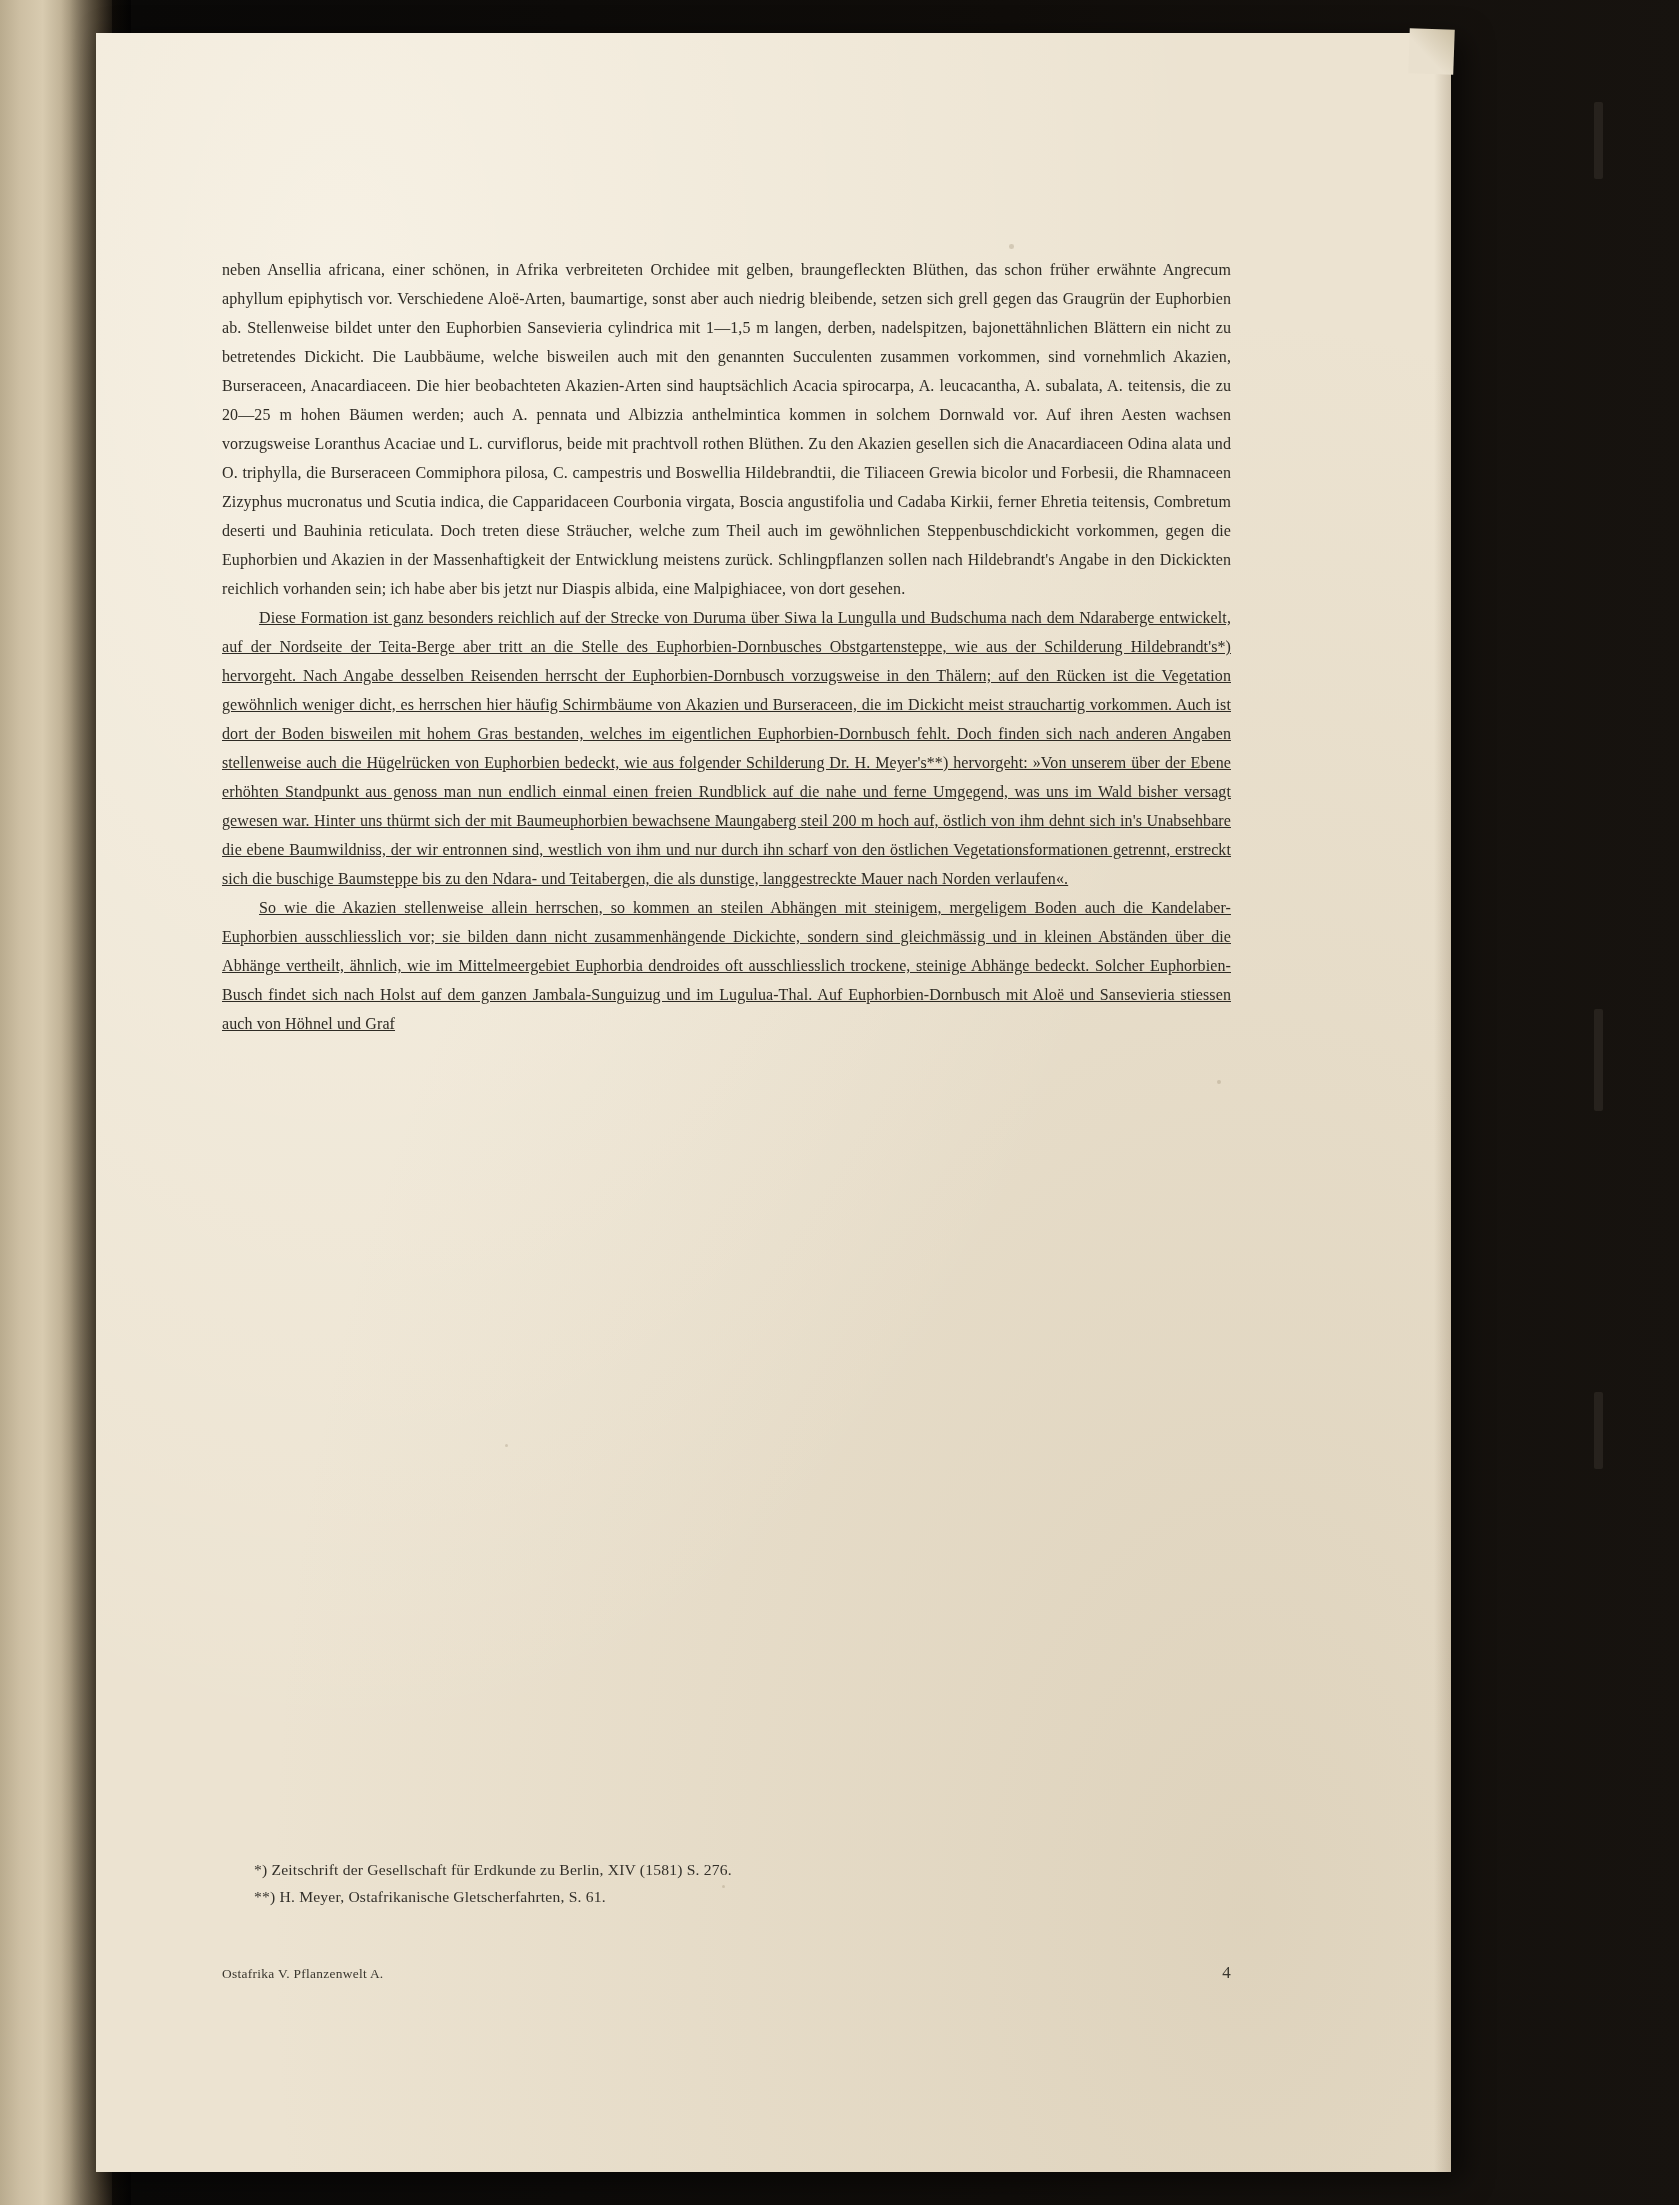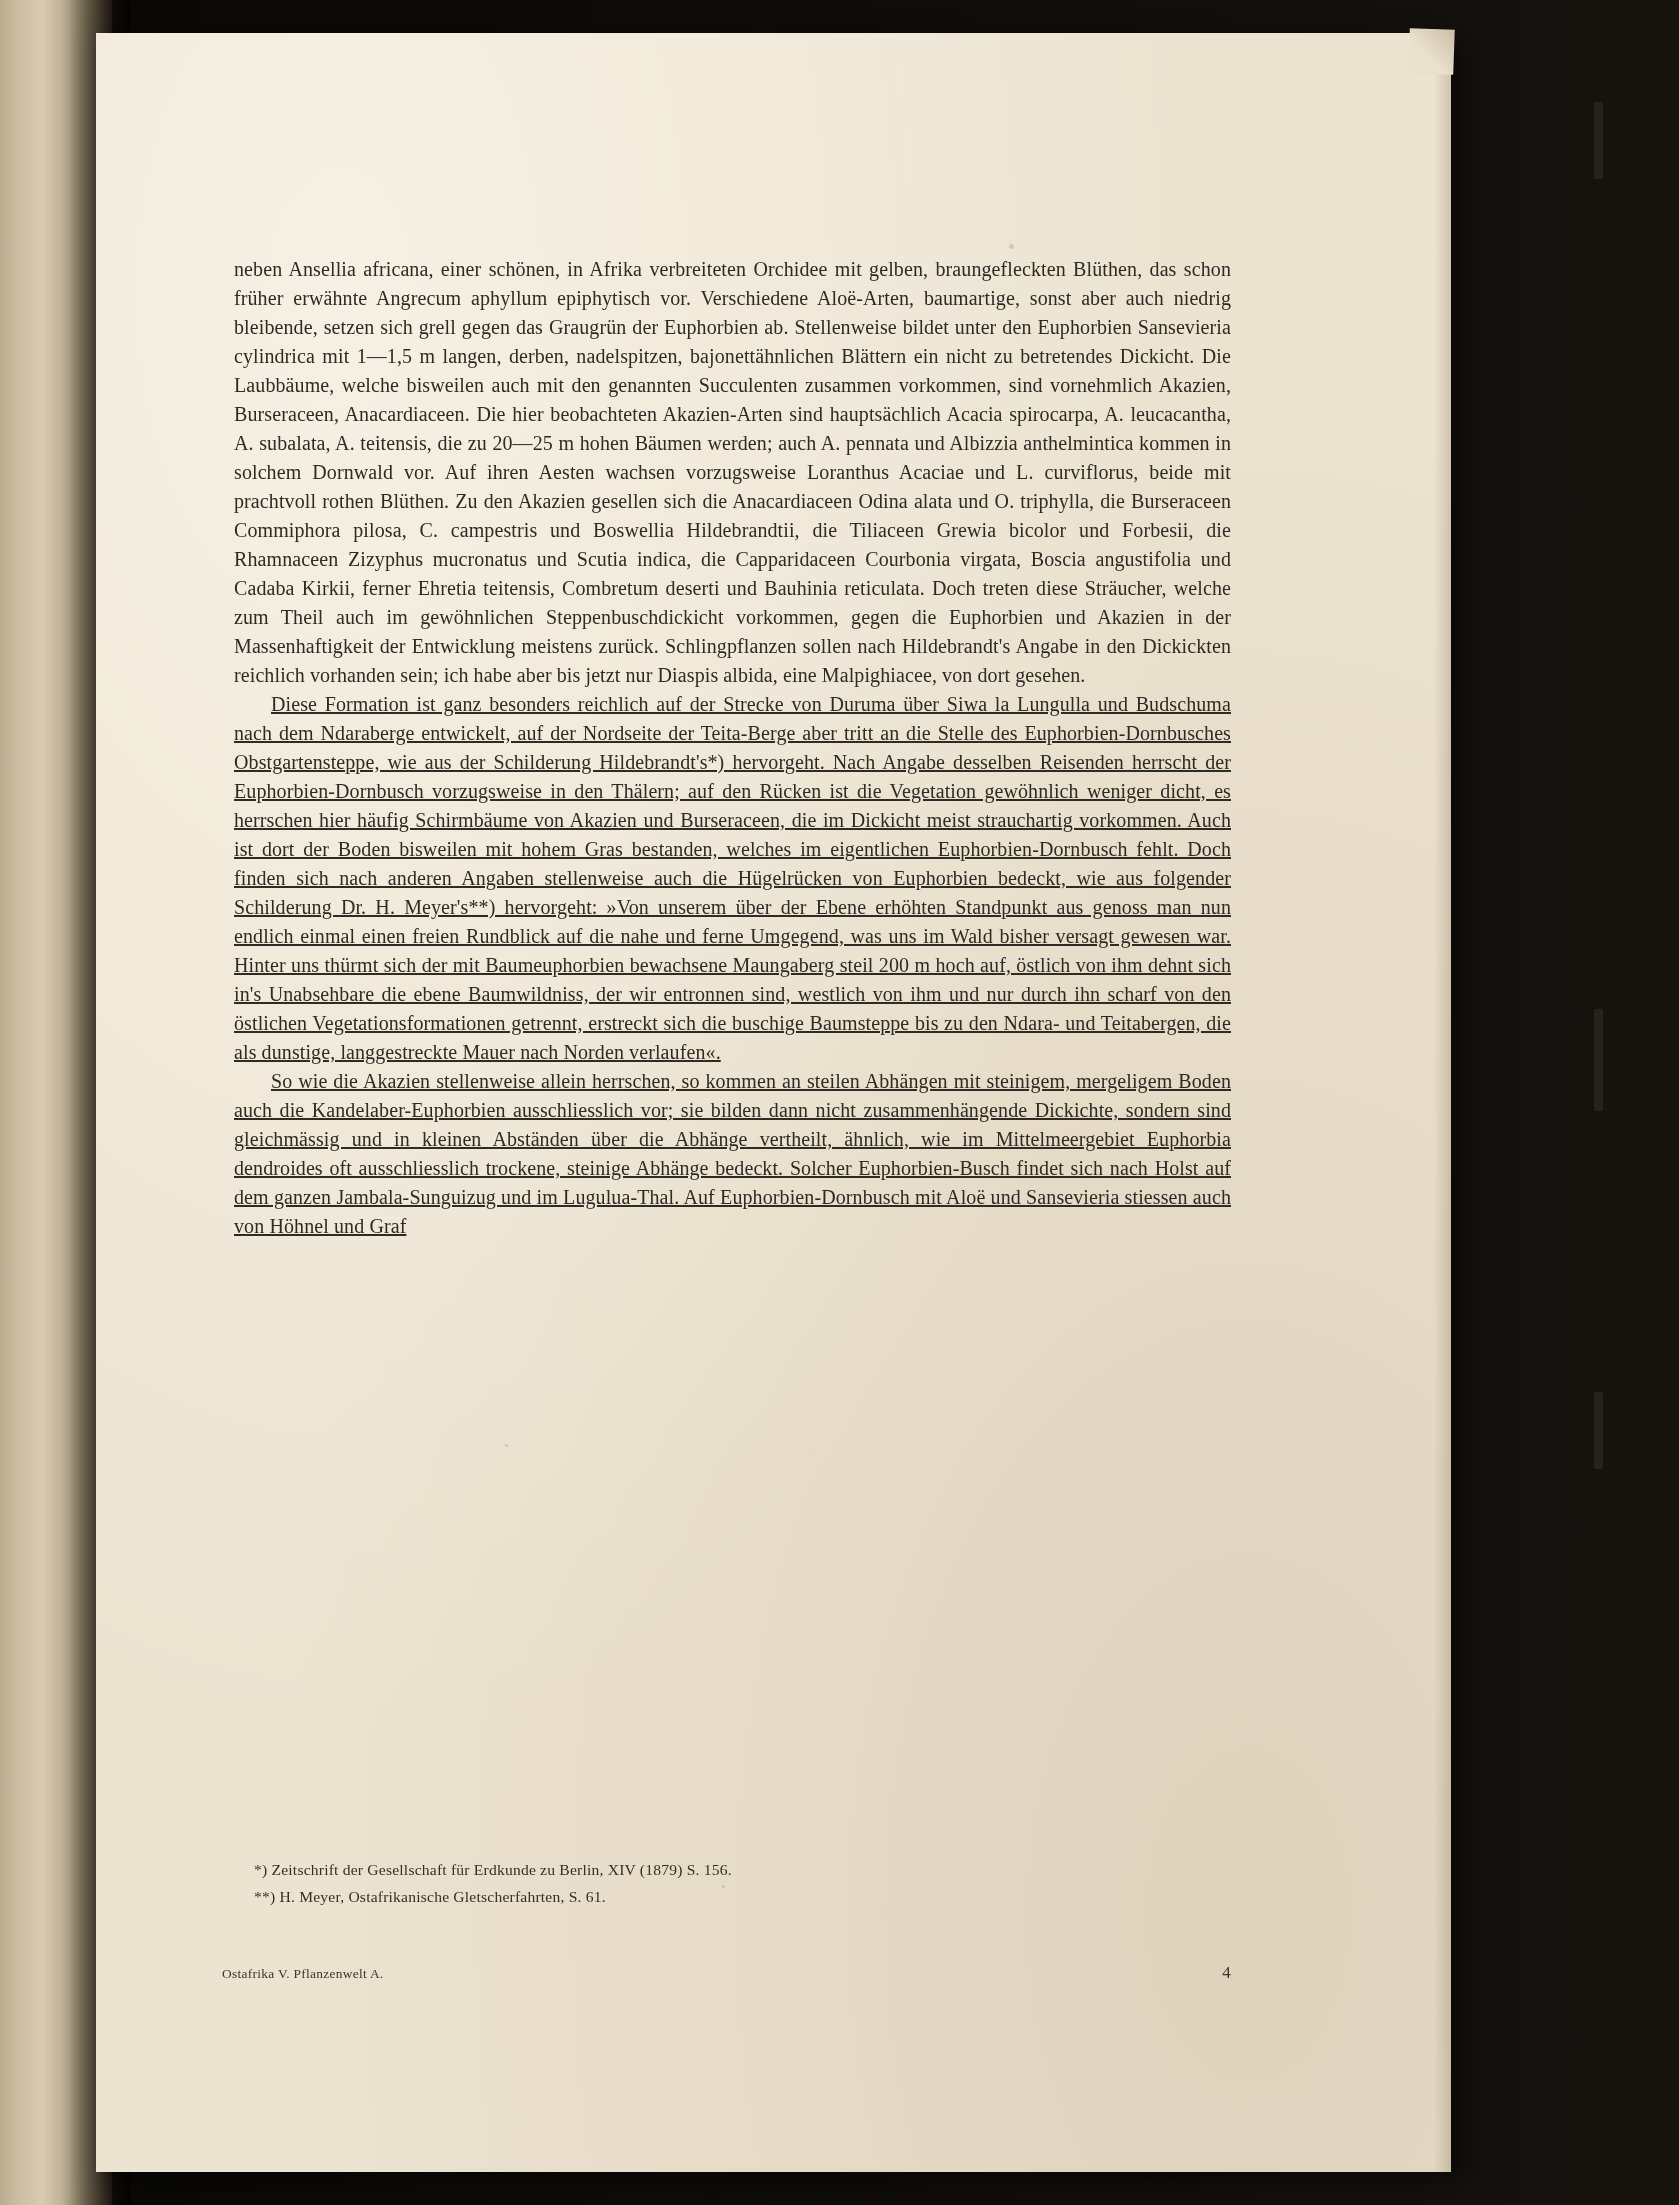--- a/index.html
+++ b/index.html
@@ -105,22 +105,22 @@
     top: 174px;
     width: 1009px;
     text-align: center;
     font-size: 21px;
     letter-spacing: 1.3px;
     color: #35322a;
   }
   .folio .dash { letter-spacing: 0; padding: 0 11.5px; }
 
   p.para {
-    margin: 0 0 0 12px;
-    font-size: 20px;
+    margin: 0 0 0 0;
+    font-size: 16px;
     line-height: 29px;
     text-align: justify;
     text-justify: inter-word;
     color: #2e2b24;
     letter-spacing: 0.1px;
   }
   p.para + p.para { margin-top: 0px; text-decoration: underline; }
   p.indent { text-indent: 37px; }
 
   
@@ -175,21 +175,21 @@
   <div class="speck" style="left:192px;top:757px;width:2.6px;height:2.6px;"></div>
 
 
   <div class="content">
     <p class="para">neben Ansellia africana, einer schönen, in Afrika verbreiteten Orchidee mit gelben, braungefleckten Blüthen, das schon früher erwähnte Angrecum aphyllum epiphytisch vor.  Verschiedene Aloë-Arten, baumartige, sonst aber auch niedrig bleibende, setzen sich grell gegen das Graugrün der Euphorbien ab.  Stellenweise bildet unter den Euphorbien Sansevieria cylindrica mit 1—1,5 m langen, derben, nadelspitzen, bajonettähnlichen Blättern ein nicht zu betretendes Dickicht.  Die Laubbäume, welche bisweilen auch mit den genannten Succulenten zusammen vorkommen, sind vornehmlich Akazien, Burseraceen, Anacardiaceen.  Die hier beobachteten Akazien-Arten sind hauptsächlich Acacia spirocarpa, A. leucacantha, A. subalata, A. teitensis, die zu 20—25 m hohen Bäumen werden; auch A. pennata und Albizzia anthelmintica kommen in solchem Dornwald vor.  Auf ihren Aesten wachsen vorzugsweise Loranthus Acaciae und L. curviflorus, beide mit prachtvoll rothen Blüthen.  Zu den Akazien gesellen sich die Anacardiaceen Odina alata und O. triphylla, die Burseraceen Commiphora pilosa, C. campestris und Boswellia Hildebrandtii, die Tiliaceen Grewia bicolor und Forbesii, die Rhamnaceen Zizyphus mucronatus und Scutia indica, die Capparidaceen Courbonia virgata, Boscia angustifolia und Cadaba Kirkii, ferner Ehretia teitensis, Combretum deserti und Bauhinia reticulata.  Doch treten diese Sträucher, welche zum Theil auch im gewöhnlichen Steppenbuschdickicht vorkommen, gegen die Euphorbien und Akazien in der Massenhaftigkeit der Entwicklung meistens zurück.  Schlingpflanzen sollen nach Hildebrandt's Angabe in den Dickickten reichlich vorhanden sein; ich habe aber bis jetzt nur Diaspis albida, eine Malpighiacee, von dort gesehen.</p>
     <p class="para indent">Diese Formation ist ganz besonders reichlich auf der Strecke von Duruma über Siwa la Lungulla und Budschuma nach dem Ndaraberge entwickelt, auf der Nordseite der Teita-Berge aber tritt an die Stelle des Euphorbien-Dornbusches Obstgartensteppe, wie aus der Schilderung Hildebrandt's*) hervorgeht.  Nach Angabe desselben Reisenden herrscht der Euphorbien-Dornbusch vorzugsweise in den Thälern; auf den Rücken ist die Vegetation gewöhnlich weniger dicht, es herrschen hier häufig Schirmbäume von Akazien und Burseraceen, die im Dickicht meist strauchartig vorkommen.  Auch ist dort der Boden bisweilen mit hohem Gras bestanden, welches im eigentlichen Euphorbien-Dornbusch fehlt.  Doch finden sich nach anderen Angaben stellenweise auch die Hügelrücken von Euphorbien bedeckt, wie aus folgender Schilderung Dr. H. Meyer's**) hervorgeht: »Von unserem über der Ebene erhöhten Standpunkt aus genoss man nun endlich einmal einen freien Rundblick auf die nahe und ferne Umgegend, was uns im Wald bisher versagt gewesen war.  Hinter uns thürmt sich der mit Baumeuphorbien bewachsene Maungaberg steil 200 m hoch auf, östlich von ihm dehnt sich in's Unabsehbare die ebene Baumwildniss, der wir entronnen sind, westlich von ihm und nur durch ihn scharf von den östlichen Vegetationsformationen getrennt, erstreckt sich die buschige Baumsteppe bis zu den Ndara- und Teitabergen, die als dunstige, langgestreckte Mauer nach Norden verlaufen«.</p>
     <p class="para indent">So wie die Akazien stellenweise allein herrschen, so kommen an steilen Abhängen mit steinigem, mergeligem Boden auch die Kandelaber-Euphorbien ausschliesslich vor; sie bilden dann nicht zusammenhängende Dickichte, sondern sind gleichmässig und in kleinen Abständen über die Abhänge vertheilt, ähnlich, wie im Mittelmeergebiet Euphorbia dendroides oft ausschliesslich trockene, steinige Abhänge bedeckt.  Solcher Euphorbien-Busch findet sich nach Holst auf dem ganzen Jambala-Sunguizug und im Lugulua-Thal.  Auf Euphorbien-Dornbusch mit Aloë und Sansevieria stiessen auch von Höhnel und Graf</p>
   </div>
 
   <div class="footnotes">
-    <div class="footnote">*) Zeitschrift der Gesellschaft für Erdkunde zu Berlin, XIV (1879) S. 156.</div>
+    <div class="footnote">*) Zeitschrift der Gesellschaft für Erdkunde zu Berlin, XIV (1581) S. 276.</div>
     <div class="footnote">**) H. Meyer, Ostafrikanische Gletscherfahrten, S. 61.</div>
   </div>
 
   <div class="colophon">
     <span>Ostafrika V. Pflanzenwelt A.</span>
     <span class="pagenum">4</span>
   </div>
 </div>
 
 

